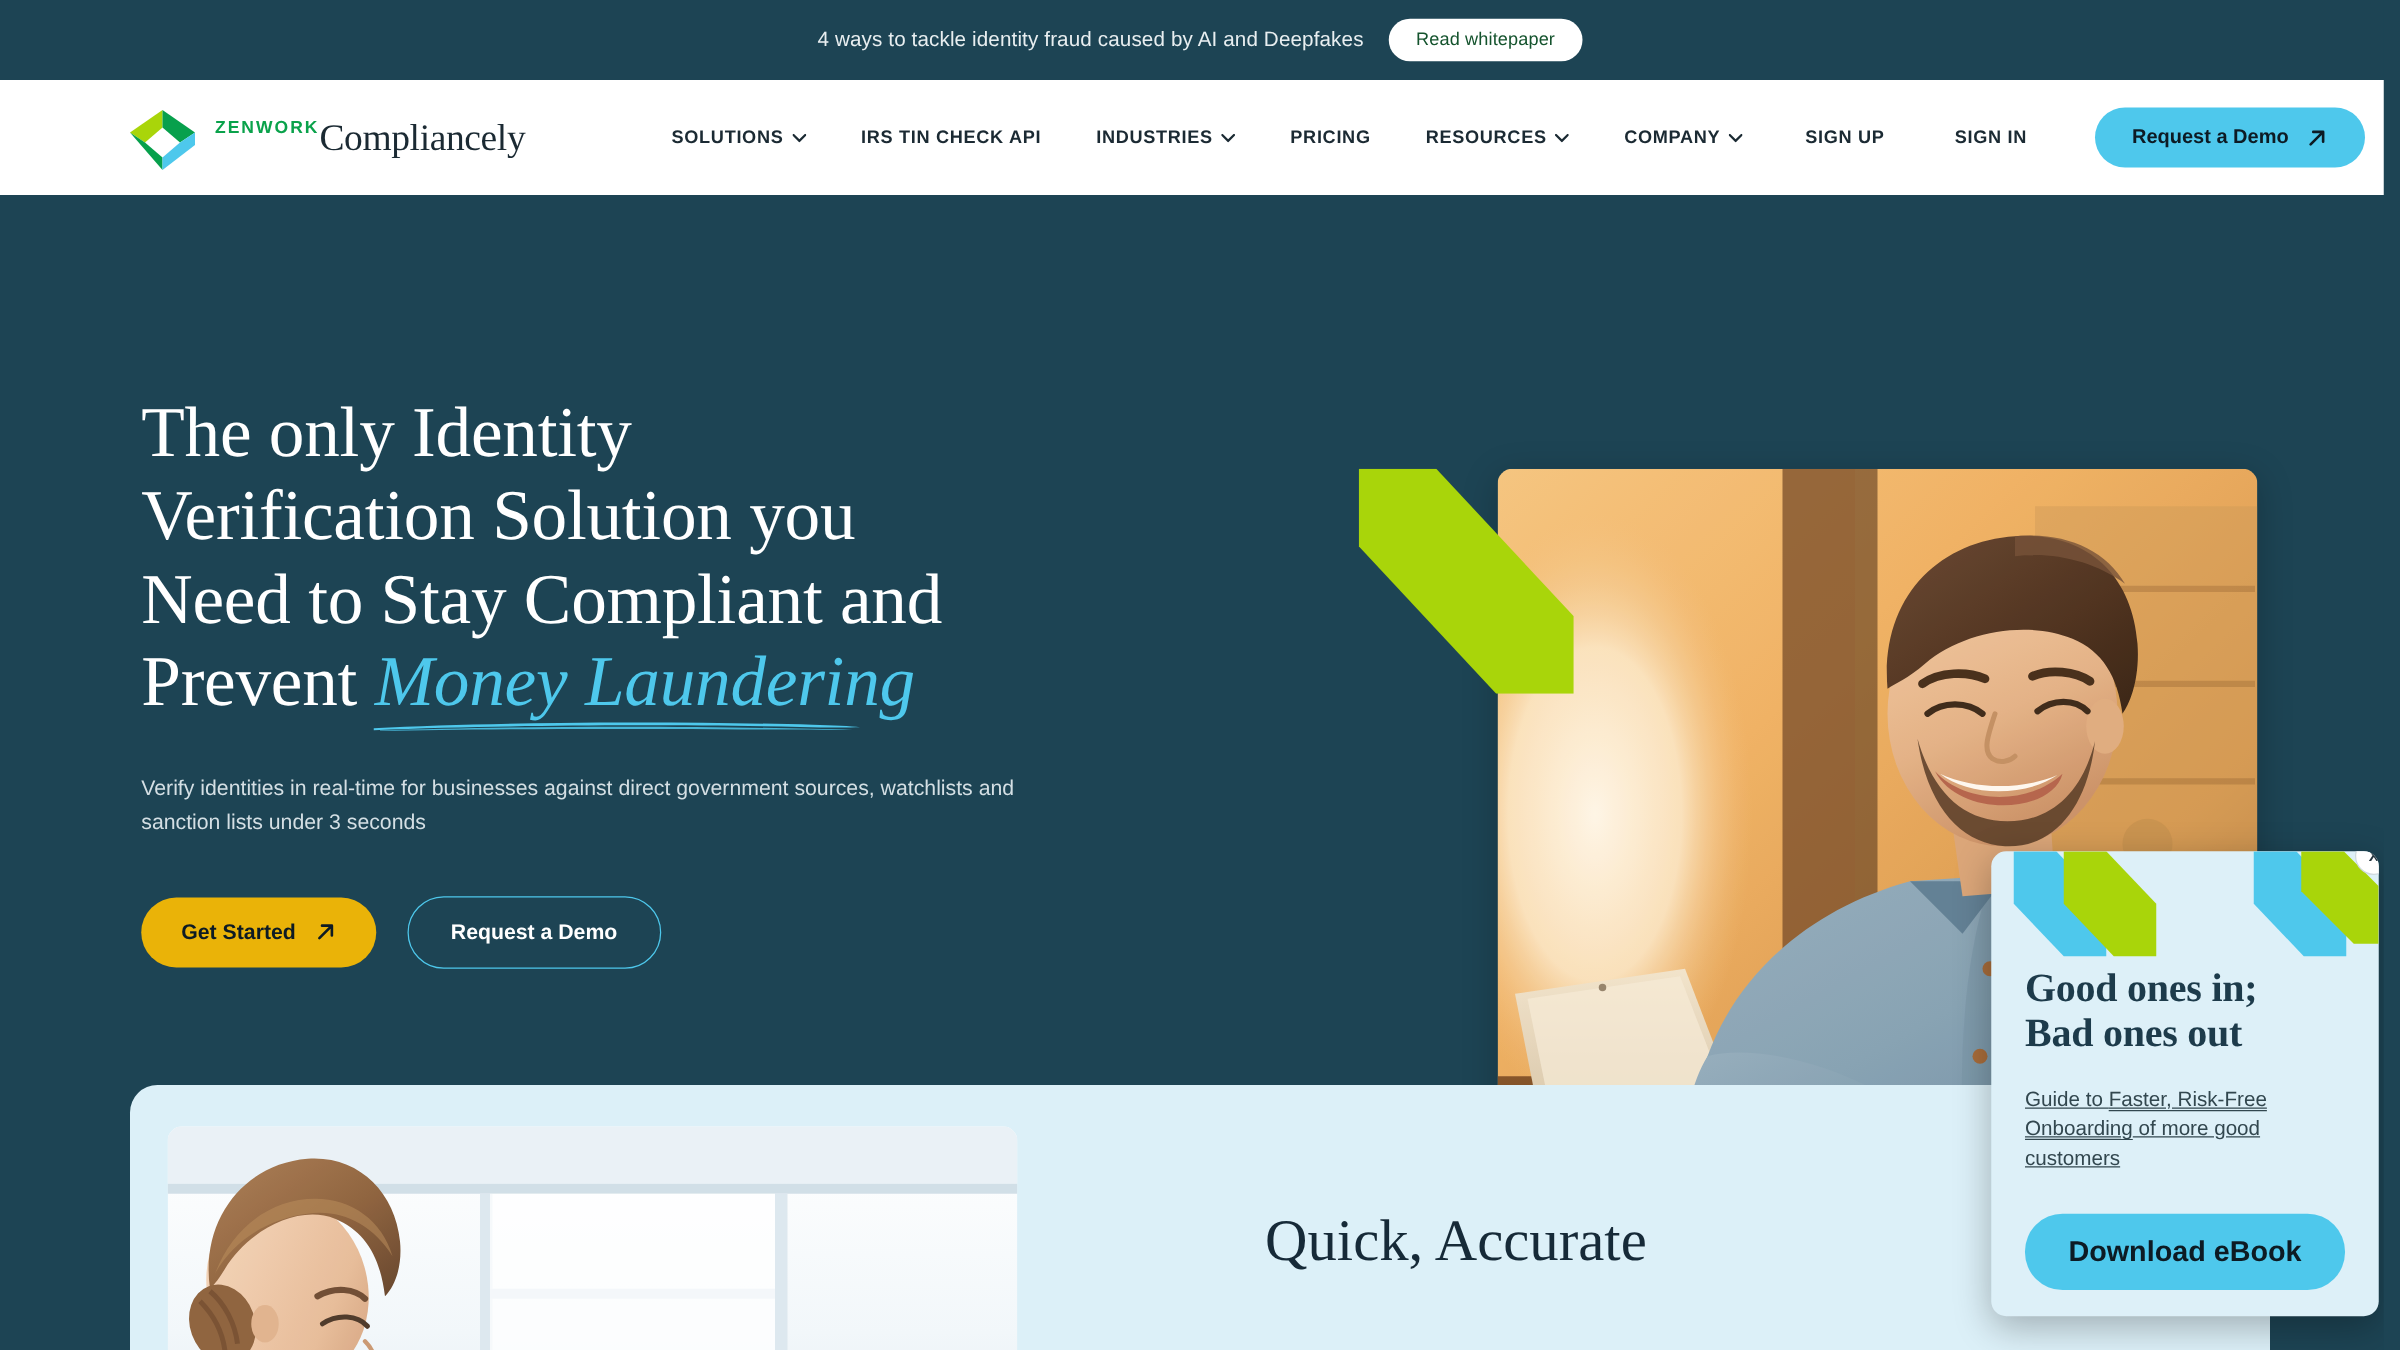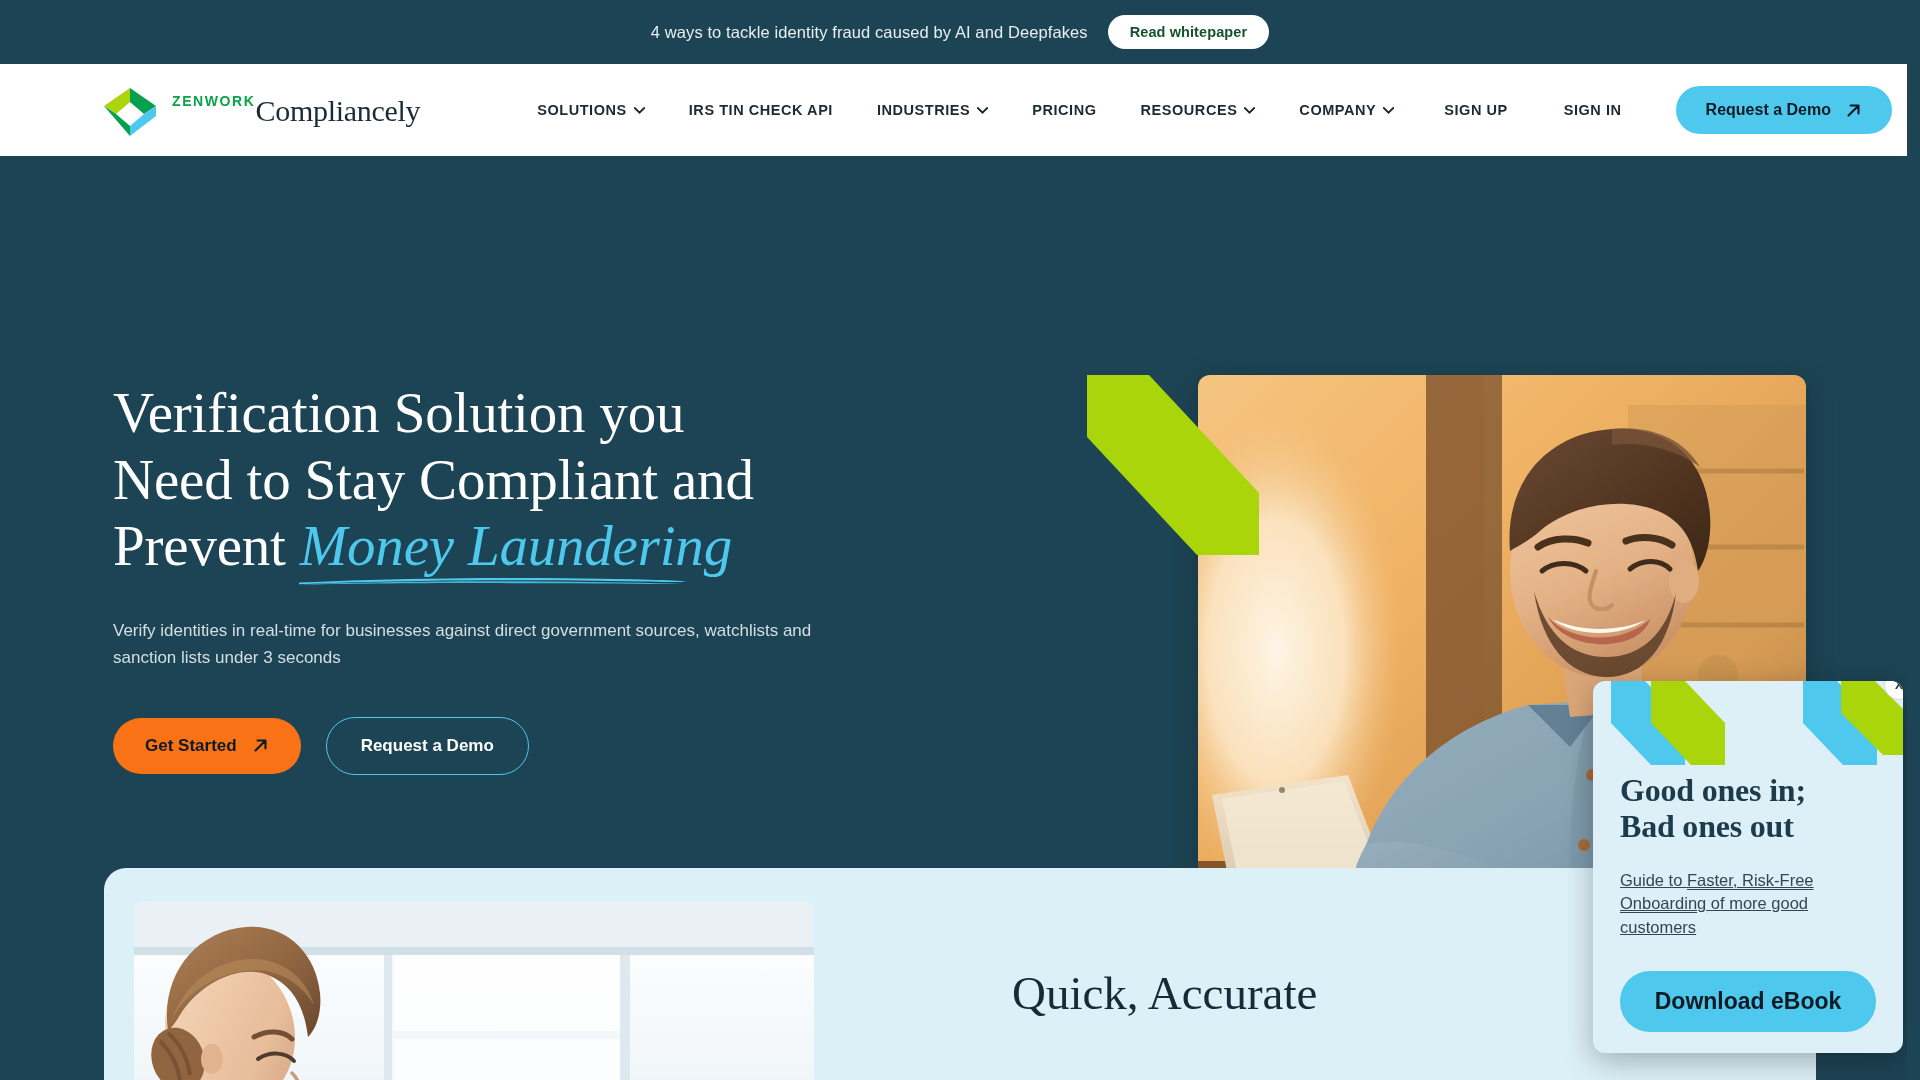--- a/index.html
+++ b/index.html
@@ -12,21 +12,21 @@
   .page { position:relative; width:1907px; height:1080px; overflow:hidden; background:#1d4454; }
 
   
   .announce {
     position:absolute; top:0; left:0; width:1920px; height:64px;
     background:#1d4454;
     display:flex; align-items:center; justify-content:center; gap:20px;
   }
   .announce-text { color:#e8eef0; font-size:16.5px; letter-spacing:.1px; }
   .announce-btn {
-    background:#ffffff; color:#14532d; font-size:14.5px; font-weight:700;
+    background:#ffffff; color:#14532d; font-size:14.5px; font-weight:400;
     border:none; border-radius:30px; padding:9px 22px; cursor:pointer;
     letter-spacing:.1px;
   }
 
   
   .header {
     position:absolute; top:64px; left:0; width:1920px; height:92px;
     background:#ffffff; display:flex; align-items:center;
   }
   .logo-wrap { display:flex; align-items:center; gap:12px; margin-left:100px; cursor:pointer; }
@@ -72,21 +72,21 @@
     letter-spacing:-.2px;
   }
   .hl { position:relative; color:#4ec8ec; font-style:italic; white-space:nowrap; }
   .hl-underline { position:absolute; left:-2px; bottom:-9px; width:392px; height:12px; }
   .hero-sub {
     color:#d4dfe4; font-size:17px; line-height:1.62; margin-top:37px; max-width:945px;
   }
   .hero-ctas { display:flex; align-items:center; gap:25px; margin-top:45px; }
   .btn-primary {
     display:flex; align-items:center; gap:15px;
-    background:#f97316; color:#0d1b24; border:none; border-radius:40px;
+    background:#eab308; color:#0d1b24; border:none; border-radius:40px;
     padding:18px 32px; font-size:17px; font-weight:700; cursor:pointer;
   }
   .btn-outline {
     background:transparent; color:#ffffff; border:1.6px solid #4ec8ec;
     border-radius:40px; padding:18px 34px; font-size:17px; font-weight:600; cursor:pointer;
   }
 
   
   .hero-figure { position:absolute; left:1198px; top:219px; width:608px; height:576px; }
   .hero-photo {
@@ -219,21 +219,21 @@
           <path d="M3.5 13.5 13.5 3.5M5.6 3.5h7.9v7.9" stroke="#0d1b24" stroke-width="2.1" fill="none" stroke-linecap="round" stroke-linejoin="round"></path>
         </svg>
       </button>
     </div>
   </div>
 
   <div class="hero">
 
     <div class="hero-copy">
       <h1 class="hero-h1">
-        <br>
+        <span>The only Identity</span><br>
         <span>Verification Solution you</span><br>
         <span>Need to Stay Compliant and</span><br>
         <span>Prevent </span><span class="hl"><span>Money Laundering</span><svg class="hl-underline" viewBox="0 0 392 12" preserveAspectRatio="none">
               <path d="M1 8.6C44 6.4 96 5.0 150 4.4c66-.8 140-.3 202 1.4 16 .4 31 1.1 38 2.0-12 .4-30 .2-48-.2-70-1.5-160-1.8-232-.4C78 7.6 36 8.6 1 10.2Z" fill="#4ec8ec"></path>
               <path d="M6 10.4c70-2.6 170-3.6 252-2.8 50 .5 94 1.3 126 2.4-40-.1-92-.6-150-.8-84-.3-170 .3-228 1.6Z" fill="#4ec8ec" opacity=".85"></path>
             </svg></span>
       </h1>
 
       <p class="hero-sub">Verify identities in real-time for businesses against direct government sources, watchlists and sanction lists under 3 seconds</p>
 

